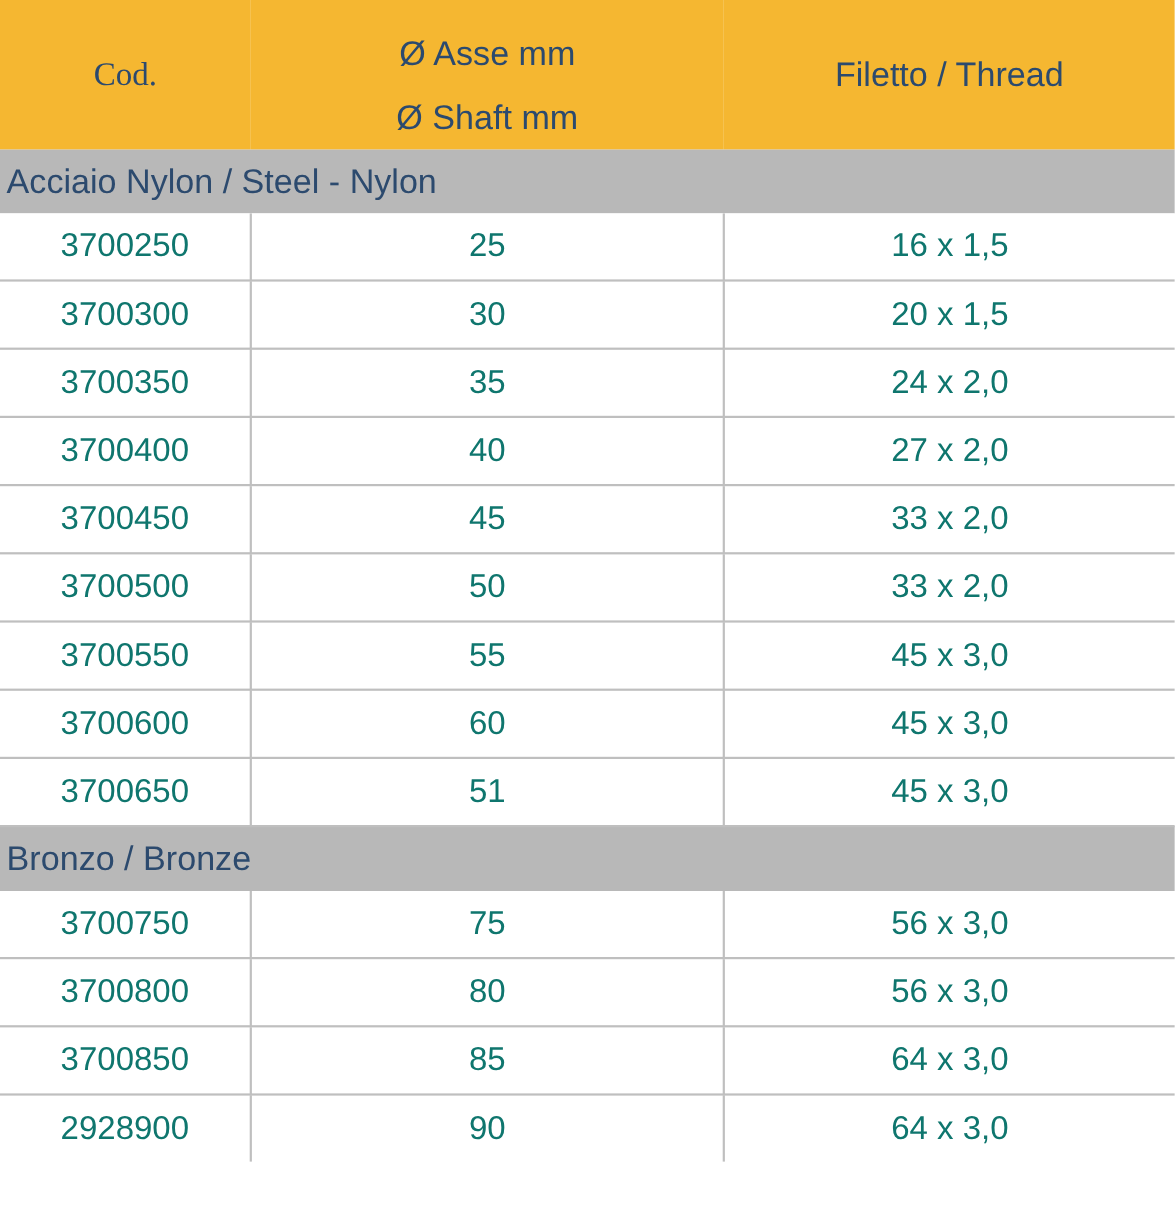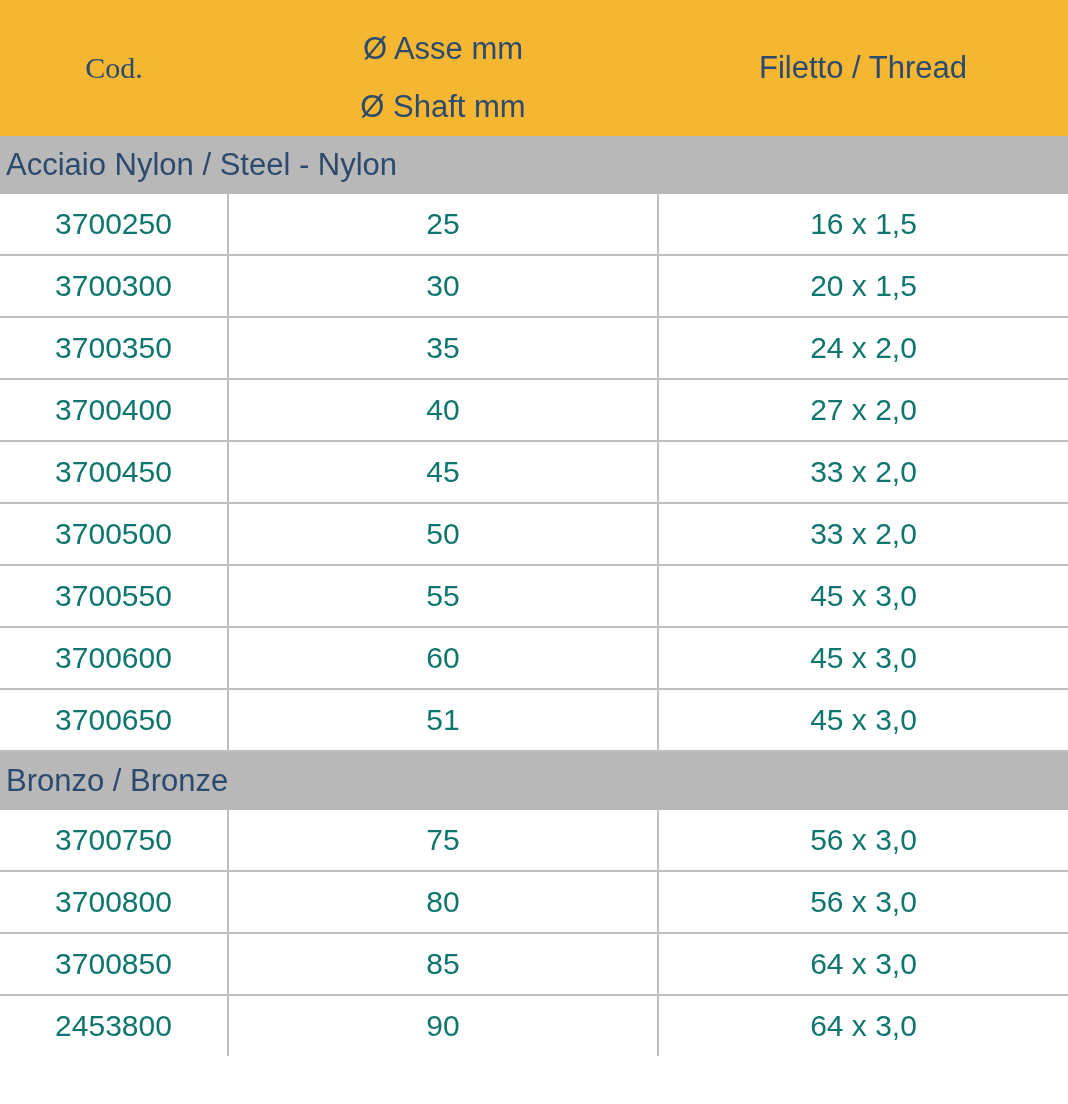--- a/index.html
+++ b/index.html
@@ -146,18 +146,18 @@
       <td>3700800</td>
       <td>80</td>
       <td>56 x 3,0</td>
     </tr>
     <tr class="data-row">
       <td>3700850</td>
       <td>85</td>
       <td>64 x 3,0</td>
     </tr>
     <tr class="data-row">
-      <td>2453800</td>
+      <td>2928900</td>
       <td>90</td>
       <td>64 x 3,0</td>
     </tr>
   </tbody>
 </table>
 
 </body></html>

